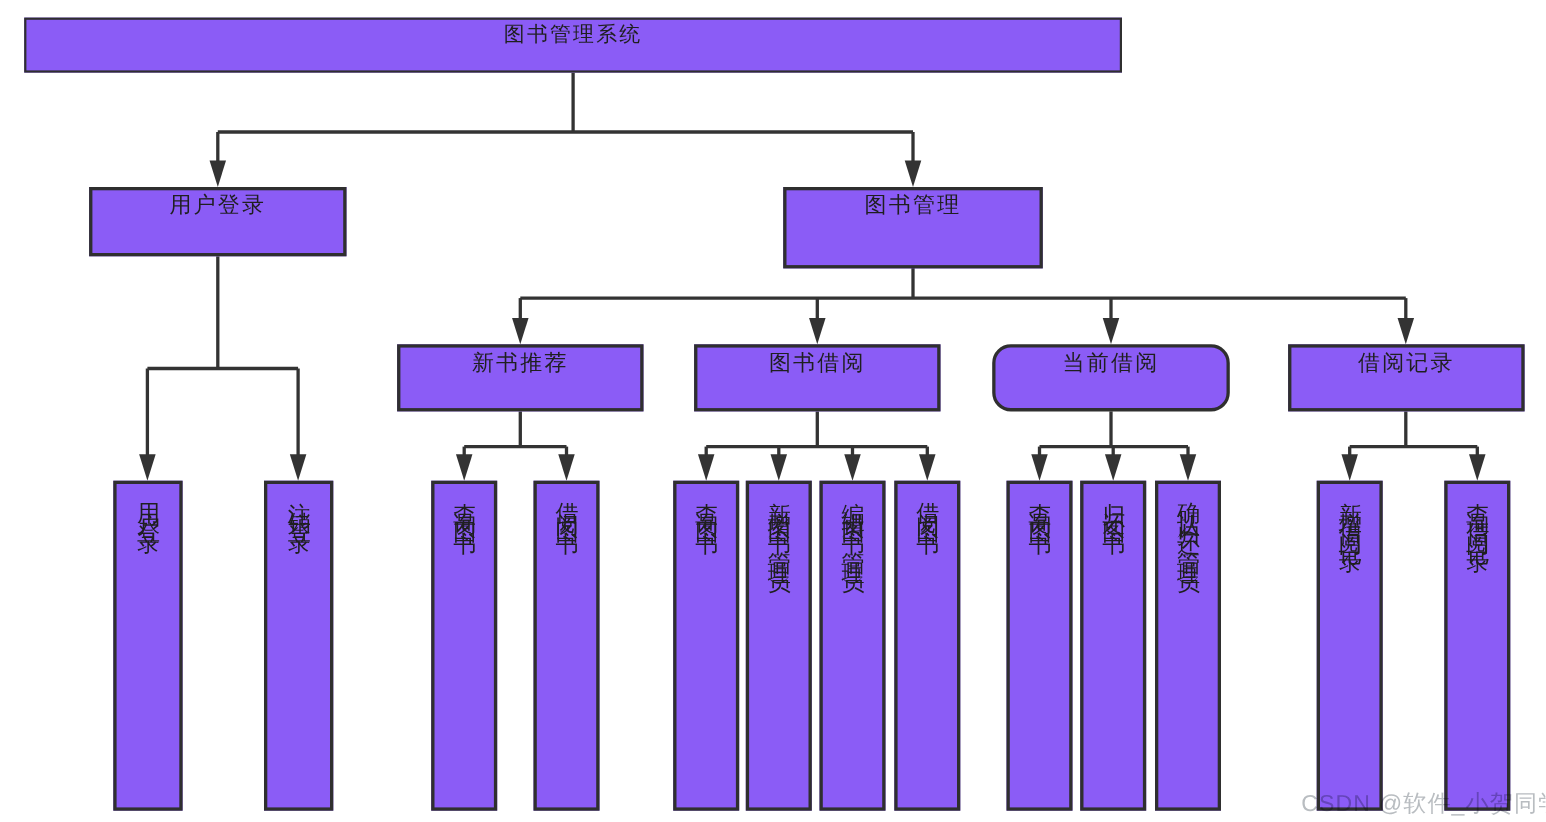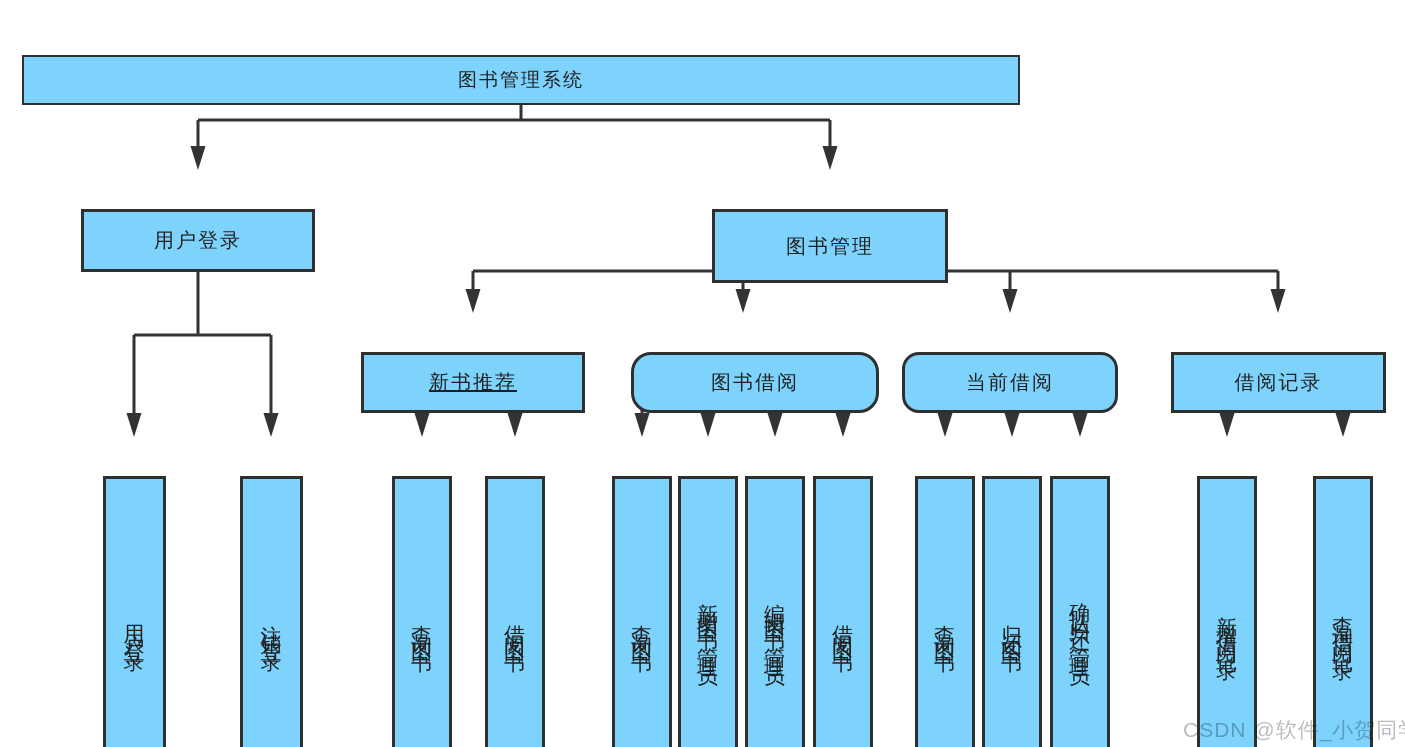--- a/index.html
+++ b/index.html
@@ -15,27 +15,26 @@
   }
   .diagram {
     position: absolute; inset: 0;
   }
   svg.connectors {
     position: absolute; left: 0; top: 0; z-index: 1;
   }
   .box {
     position: absolute;
     box-sizing: border-box;
-    background: #7dd3fc;
+    background: #8b5cf6;
     border: 3px solid #2f2f2f;
     display: flex;
-    align-items: center;
+    align-items: flex-start;
     justify-content: center;
     z-index: 2;
-    margin-top: 39px;
   }
   .box.root { border-width: 2px; }
   .lbl {
     font-size: 20px;
     letter-spacing: 2px;
     white-space: nowrap;
     color: #1f1f1f;
   }
   .root .lbl { font-size: 19px; }
   .leaf .lbl {
@@ -135,24 +134,24 @@
     <span class="lbl">图书管理系统</span>
   </div>
 
   <div class="box" style="left:81px; top:170px; width:234px; height:63px;">
     <span class="lbl">用户登录</span>
   </div>
   <div class="box" style="left:712px; top:170px; width:236px; height:74px;">
     <span class="lbl">图书管理</span>
   </div>
 
-  <div class="box" style="left:361px; top:313px; width:224px; height:61px;text-decoration:underline;">
+  <div class="box" style="left:361px; top:313px; width:224px; height:61px;">
     <span class="lbl">新书推荐</span>
   </div>
-  <div class="box" style="left:631px; top:313px; width:248px; height:61px;border-radius:20px;">
+  <div class="box" style="left:631px; top:313px; width:224px; height:61px;">
     <span class="lbl">图书借阅</span>
   </div>
   <div class="box" style="left:902px; top:313px; width:216px; height:61px;border-radius:17px;">
     <span class="lbl">当前借阅</span>
   </div>
   <div class="box" style="left:1171px; top:313px; width:215px; height:61px;">
     <span class="lbl">借阅记录</span>
   </div>
 
   <div class="box leaf" style="left:103px; top:437px; width:63px; height:300px;">

